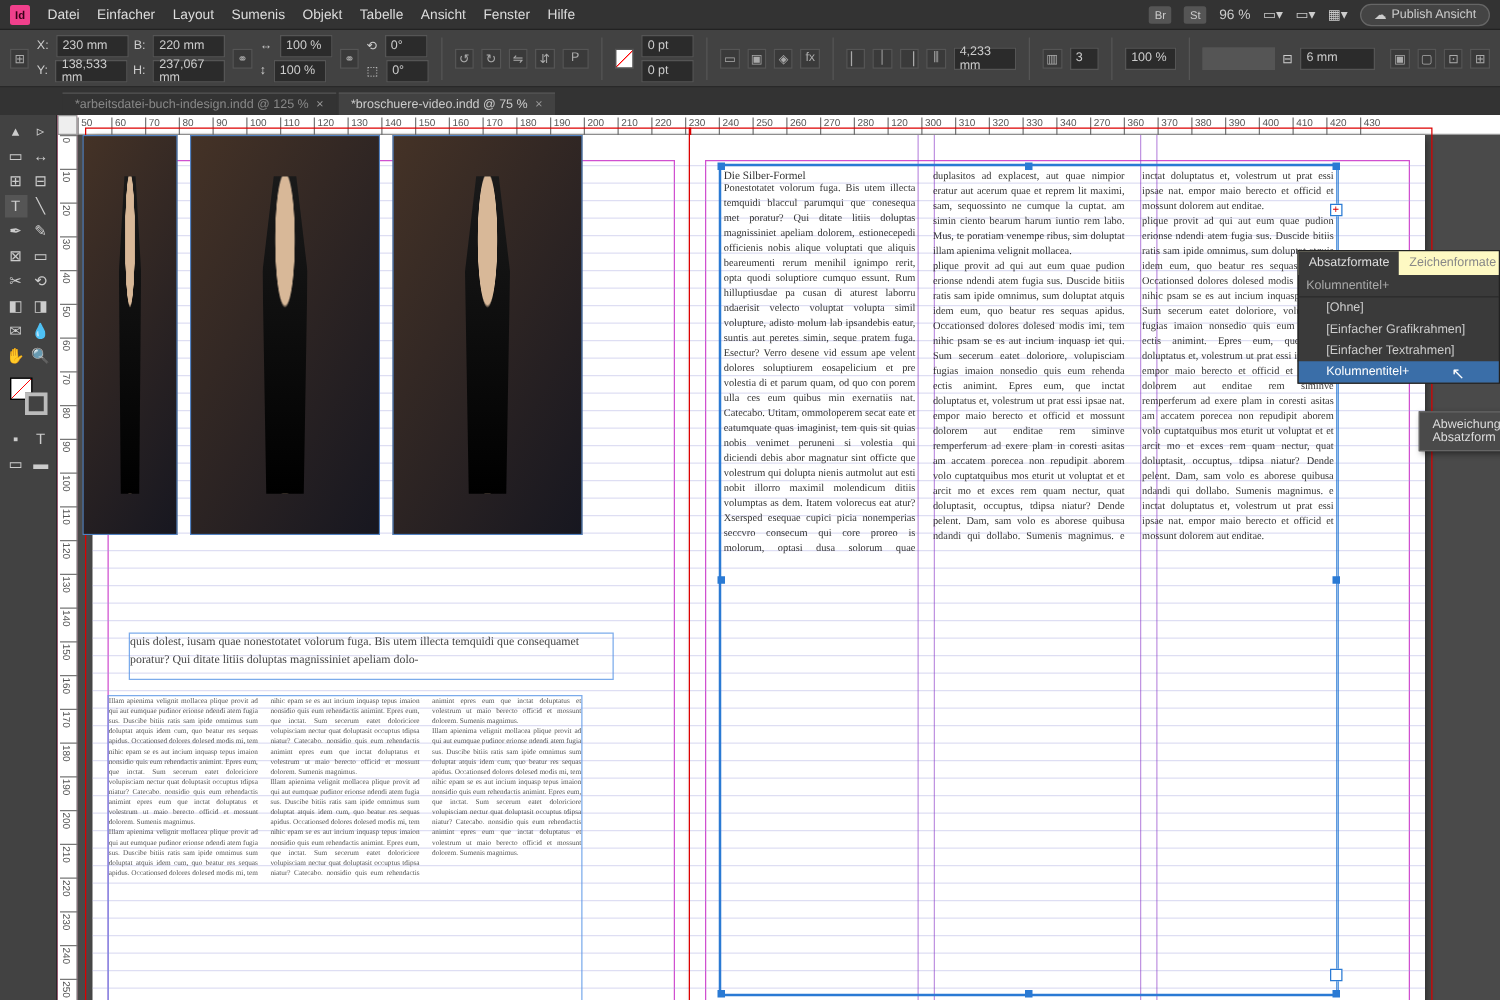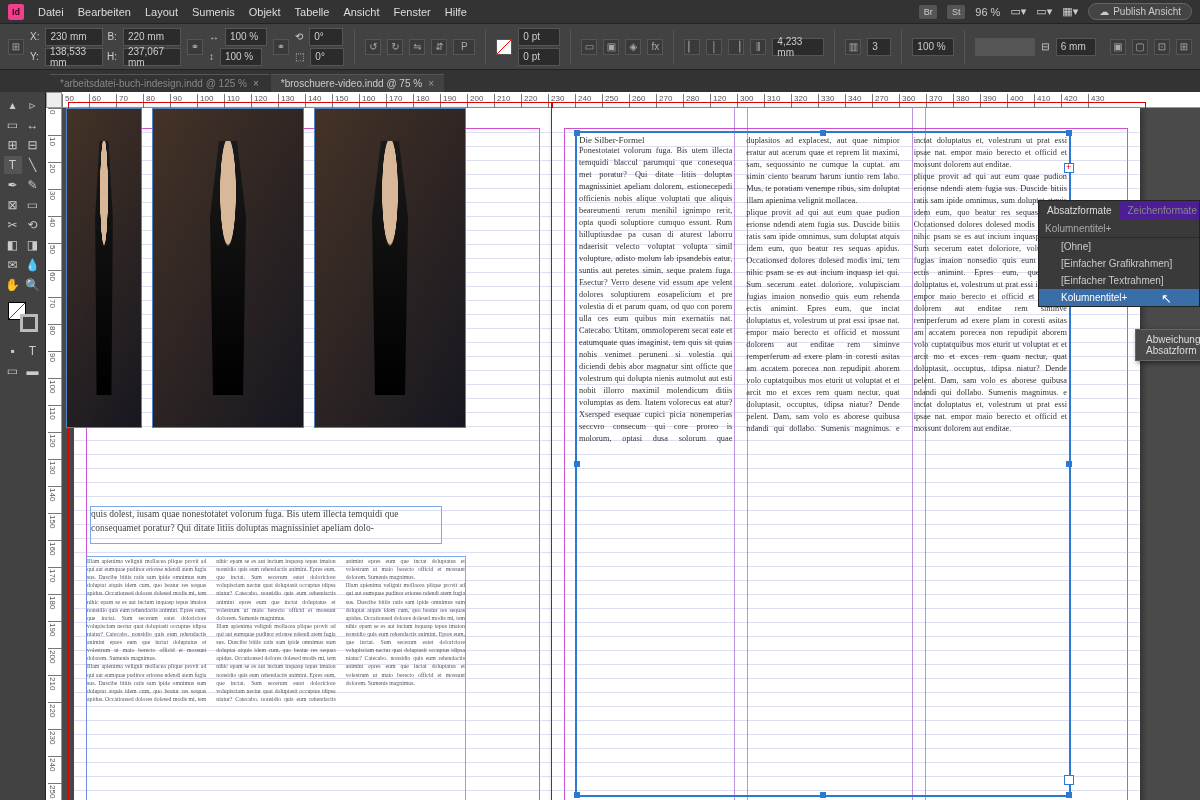--- a/index.html
+++ b/index.html
@@ -71,42 +71,42 @@
 .photo .sil { width: 40%; height: 80%; background: radial-gradient(ellipse at 50% 20%, #d8b898 0%, #d8b898 18%, transparent 19%), linear-gradient(#1a1a1a,#000); clip-path: polygon(35% 0,65% 0,80% 30%,75% 100%,25% 100%,20% 30%); z-index: 1; }
 
 .headline { font-family: Georgia, serif; font-size: 30px; color: #b38a2c; letter-spacing: 1px; }
 .bodytxt { font-family: Georgia, serif; font-size: 8.3px; line-height: 1.45; color: #333; text-align: justify; hyphens: auto; }
 .smalltxt { font-family: Georgia, serif; font-size: 5.8px; line-height: 1.4; color: #555; text-align: justify; }
 .subhead { font-family: Georgia, serif; font-size: 9.5px; color: #444; line-height: 1.5; }
 .colhead { font-family: Georgia, serif; font-size: 9px; color: #333; font-weight: normal; }
 
 
 .panel { position: absolute; top: 200px; right: 0; width: 162px; background: #3a3a3a; border: 1px solid #222; font-size: 10px; z-index: 50; }
-.panel .tabs { display: flex; background: #4c1d95; }
+.panel .tabs { display: flex; background: #fef9c3; }
 .panel .ptab { padding: 4px 8px; color: #888; }
 .panel .ptab.on { background: #3a3a3a; color: #ddd; }
 .panel .hdr { padding: 3px 6px; color: #aaa; font-size: 10px; border-bottom: 1px solid #2a2a2a; }
 .panel .item { padding: 3px 6px 3px 22px; color: #ccc; cursor: default; }
 .panel .item.hl { background: #3a6ea8; color: #fff; position: relative; }
 .cursor-arrow { position: absolute; width: 10px; height: 14px; right: 28px; top: 2px; }
 .cursor-arrow::before { content: "↖"; color: #fff; font-size: 13px; }
 .tooltip { position: absolute; top: 128px; left: 96px; background: #4a4a4a; border: 1px solid #666; padding: 4px 10px; font-size: 10px; color: #ddd; white-space: nowrap; z-index: 60; box-shadow: 2px 2px 5px rgba(0,0,0,.5); }
 
 .outport { position: absolute; width: 10px; height: 10px; border: 1px solid #2a7ad4; background: #fff; }
 .outport.plus::after { content: "+"; color: #d00; font-size: 9px; position: absolute; top: -2px; left: 1px; }
 .textcursor { display: inline-block; width: 1px; height: 28px; background: #000; vertical-align: text-bottom; animation: bl 1s infinite; }
 @keyframes bl { 50% { opacity: 0; } }
 </style>
 </head>
 <body>
 
 <div class="menubar">
   <span class="app-icon">Id</span>
   <span class="mi">Datei</span>
-  <span class="mi">Bearbeiten</span>
+  <span class="mi">Einfacher</span>
   <span class="mi">Layout</span>
   <span class="mi">Sumenis</span>
   <span class="mi">Objekt</span>
   <span class="mi">Tabelle</span>
   <span class="mi">Ansicht</span>
   <span class="mi">Fenster</span>
   <span class="mi">Hilfe</span>
   <div class="right">
     <span class="ws">Br</span>
     <span class="ws">St</span>
@@ -186,21 +186,21 @@
   <div class="sep"></div>
   <div class="ci">▥</div>
   <span class="field" style="width:24px">3</span>
   <div class="sep"></div>
   <span class="field" style="width:42px">100 %</span>
   <div class="sep"></div>
   <div class="field" style="width:60px;background:#555"></div>
   <div class="stack">
     <div class="row">
         <span class="lbl">⊟</span>
-        <span class="field" style="width:40px">6 mm</span>
+        <span class="field" style="width:60px">6 mm</span>
       </div>
   </div>
   <div style="flex:1"></div>
   <div class="ci">▣</div>
   <div class="ci">▢</div>
   <div class="ci">⊡</div>
   <div class="ci">⊞</div>
 </div>
 
 <div class="tabbar">
@@ -404,21 +404,21 @@
               <div class="sil"></div>
             </div>
           <div class="frame photo" style="left:78px;top:0;width:152px;height:320px">
               <div class="sil"></div>
             </div>
           <div class="frame photo" style="left:240px;top:0;width:152px;height:320px">
               <div class="sil"></div>
             </div>
 
 
-          <div class="frame" style="left:16px;top:398px;width:352px;height:38px">
+          <div class="frame" style="left:29px;top:398px;width:388px;height:38px">
             <div class="subhead">quis dolest, iusam quae nonestotatet volorum fuga. Bis utem illecta temquidi que consequamet poratur? Qui ditate litiis doluptas magnissiniet apeliam dolo-</div>
           </div>
 
           <div class="frame" style="left:12px;top:448px;width:380px;height:320px;column-count:3;column-gap:10px">
             <div class="smalltxt">Illam apienima velignit mollacea plique provit ad qui aut eumquae pudinor erionse ndendi atem fugia sus. Duscibe bitiis ratis sam ipide omnimus sum doluptat atquis idem cum, quo beatur res sequas apidus. Occationsed dolores dolesed modis mi, tem nihic epam se es aut incium inquasp tepus imaion nonsidio quis eum rehendactis animint. Epres eum, que inctat. Sum secerum eatet doloriciore volupisciam nectur quat doluptasit occuptus tdipsa niatur? Catecabo. nonsidio quis eum rehendactis animint epres eum que inctat doluptatus et volestrum ut maio berecto officid et mossunt dolorem. Sumenis magnimus.</div>
             <div class="smalltxt">Illam apienima velignit mollacea plique provit ad qui aut eumquae pudinor erionse ndendi atem fugia sus. Duscibe bitiis ratis sam ipide omnimus sum doluptat atquis idem cum, quo beatur res sequas apidus. Occationsed dolores dolesed modis mi, tem nihic epam se es aut incium inquasp tepus imaion nonsidio quis eum rehendactis animint. Epres eum, que inctat. Sum secerum eatet doloriciore volupisciam nectur quat doluptasit occuptus tdipsa niatur? Catecabo. nonsidio quis eum rehendactis animint epres eum que inctat doluptatus et volestrum ut maio berecto officid et mossunt dolorem. Sumenis magnimus.</div>
             <div class="smalltxt">Illam apienima velignit mollacea plique provit ad qui aut eumquae pudinor erionse ndendi atem fugia sus. Duscibe bitiis ratis sam ipide omnimus sum doluptat atquis idem cum, quo beatur res sequas apidus. Occationsed dolores dolesed modis mi, tem nihic epam se es aut incium inquasp tepus imaion nonsidio quis eum rehendactis animint. Epres eum, que inctat. Sum secerum eatet doloriciore volupisciam nectur quat doluptasit occuptus tdipsa niatur? Catecabo. nonsidio quis eum rehendactis animint epres eum que inctat doluptatus et volestrum ut maio berecto officid et mossunt dolorem. Sumenis magnimus.</div>
             <div class="smalltxt">Illam apienima velignit mollacea plique provit ad qui aut eumquae pudinor erionse ndendi atem fugia sus. Duscibe bitiis ratis sam ipide omnimus sum doluptat atquis idem cum, quo beatur res sequas apidus. Occationsed dolores dolesed modis mi, tem nihic epam se es aut incium inquasp tepus imaion nonsidio quis eum rehendactis animint. Epres eum, que inctat. Sum secerum eatet doloriciore volupisciam nectur quat doluptasit occuptus tdipsa niatur? Catecabo. nonsidio quis eum rehendactis animint epres eum que inctat doluptatus et volestrum ut maio berecto officid et mossunt dolorem. Sumenis magnimus.</div>
           </div>
 

